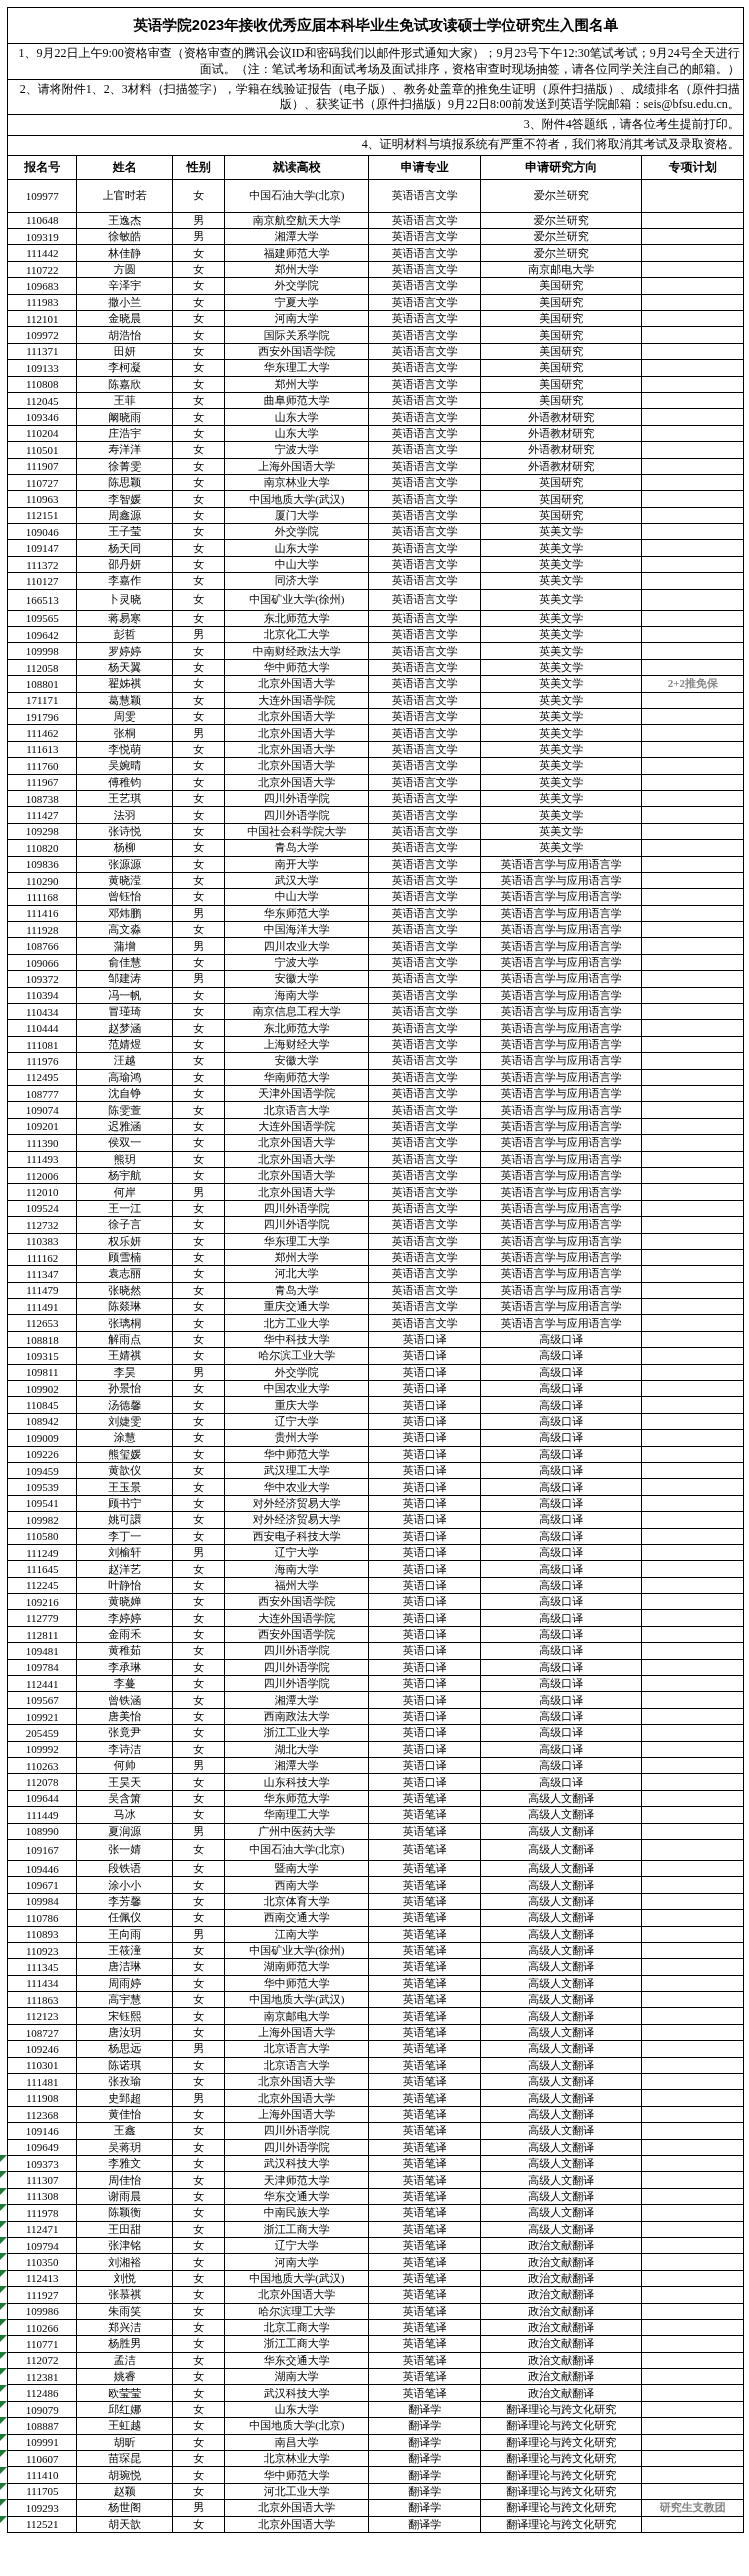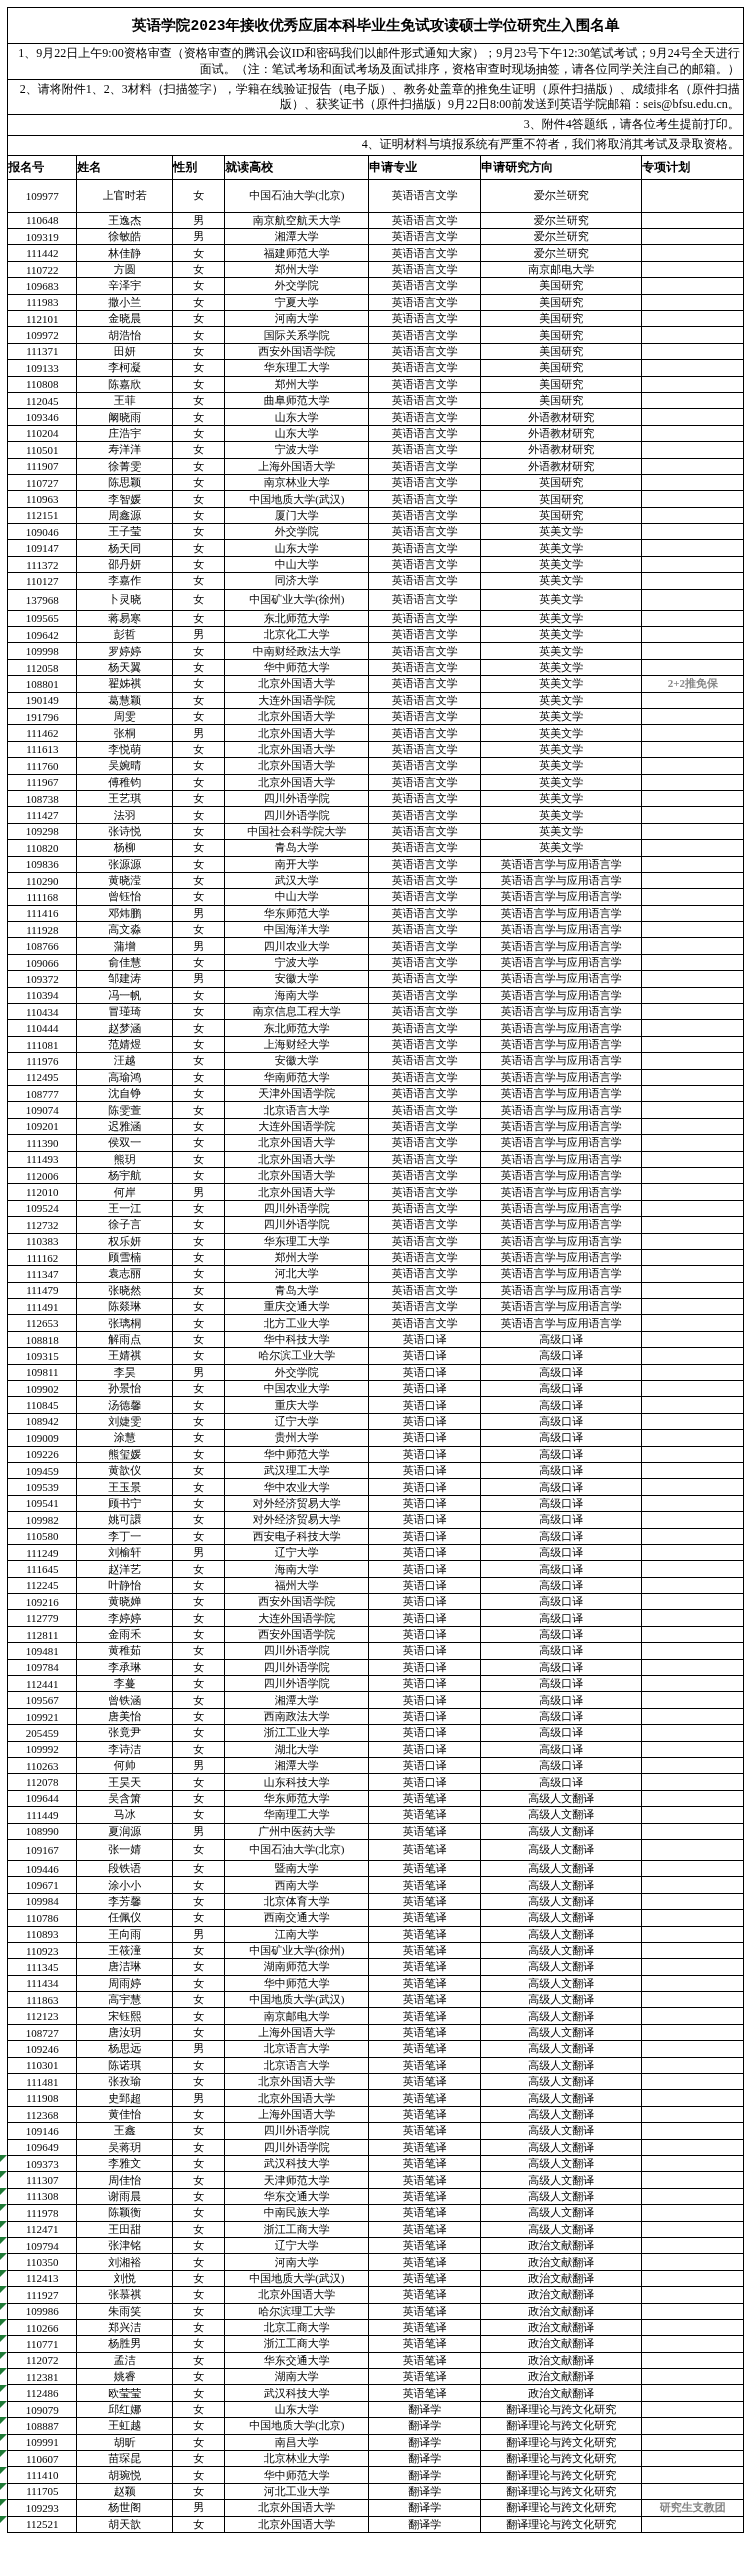--- a/index.html
+++ b/index.html
@@ -8,29 +8,29 @@
     padding:7.3px 0 0 7.3px;position:relative;color:#000;
     font-family:"Liberation Serif",serif;
   }
   table.doc{
     border-collapse:collapse;table-layout:fixed;width:736px;
     border:1.8px solid #000;
   }
   table.doc td,table.doc th{border:0.9px solid #000;box-sizing:border-box;}
   .title-cell{
     height:36px;text-align:center;vertical-align:middle;
-    font-family:Liberation Mono, monospace;font-weight:bold;font-size:14.6px;
+    font-family:Liberation Sans, sans-serif;font-weight:bold;font-size:14.6px;
   }
   .note-cell{
     font-size:12px;line-height:15.5px;padding:1.8px 3.6px;text-align:right;
     vertical-align:middle;
   }
   thead th{
     height:24px;font-family:"Liberation Sans",sans-serif;font-weight:bold;
-    font-size:12px;text-align:left;vertical-align:middle;padding:0;
+    font-size:12px;text-align:center;vertical-align:middle;padding:0;
   }
   tbody tr{height:16.4px;}
   tbody td{
     font-size:11px;text-align:center;vertical-align:middle;
     padding:0 1.8px;position:relative;white-space:nowrap;
   }
   tbody td.muted{color:#888888;font-weight:bold;}
   .flag{
     position:absolute;left:-8.2px;top:-0.9px;width:0;height:0;
     border-top:7.3px solid #1f7a36;border-right:7.3px solid transparent;
@@ -287,21 +287,21 @@
         <tr>
     <td>110127</td>
     <td>李嘉作</td>
     <td>女</td>
     <td>同济大学</td>
     <td>英语语言文学</td>
     <td>英美文学</td>
     <td></td>
   </tr>
         <tr style="height: 21px;">
-    <td>137968</td>
+    <td>166513</td>
     <td>卜灵晓</td>
     <td>女</td>
     <td>中国矿业大学(徐州)</td>
     <td>英语语言文学</td>
     <td>英美文学</td>
     <td></td>
   </tr>
         <tr>
     <td>109565</td>
     <td>蒋易寒</td>
@@ -341,21 +341,21 @@
         <tr>
     <td>108801</td>
     <td>翟姊祺</td>
     <td>女</td>
     <td>北京外国语大学</td>
     <td>英语语言文学</td>
     <td>英美文学</td>
     <td class="muted">2+2推免保</td>
   </tr>
         <tr>
-    <td>190149</td>
+    <td>171171</td>
     <td>葛慧颖</td>
     <td>女</td>
     <td>大连外国语学院</td>
     <td>英语语言文学</td>
     <td>英美文学</td>
     <td></td>
   </tr>
         <tr>
     <td>191796</td>
     <td>周雯</td>

